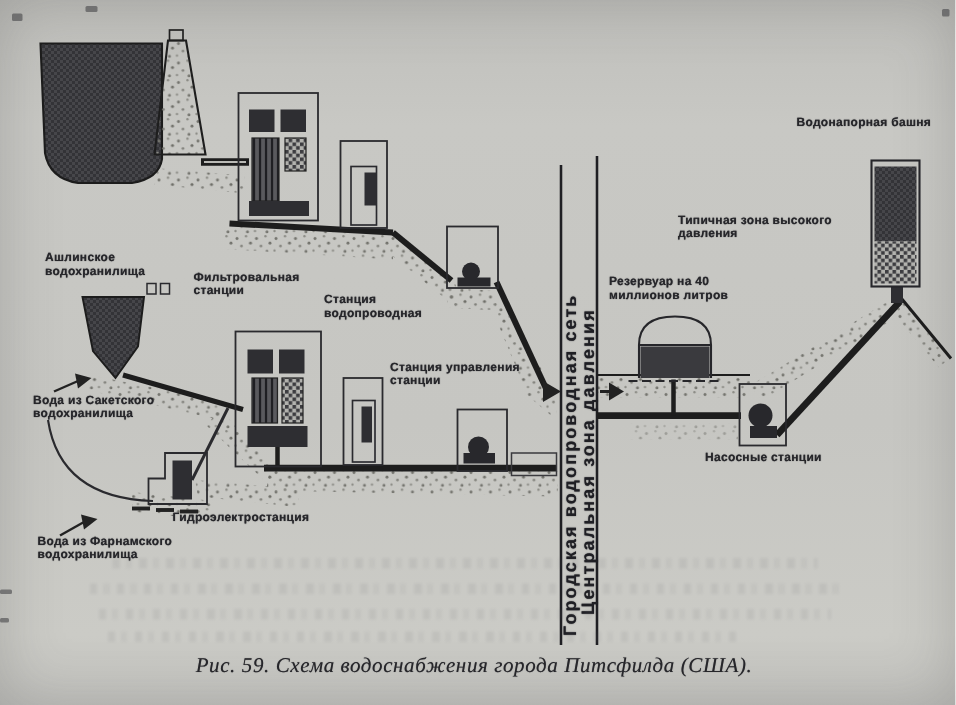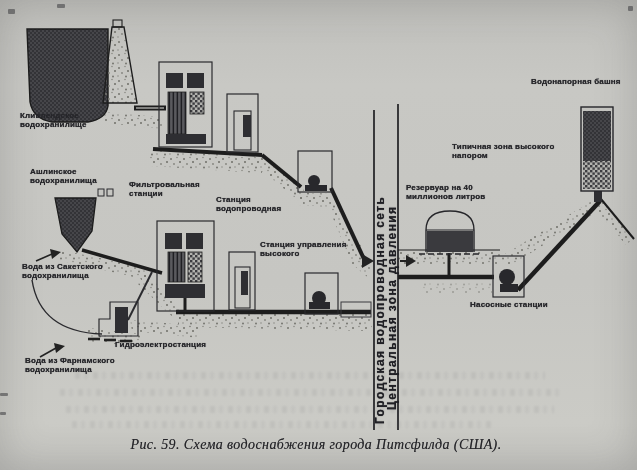--- a/index.html
+++ b/index.html
@@ -192,30 +192,29 @@
   </g>
 
   <g>
     <rect x="594" y="189" width="8" height="13" fill="#2e2e32"></rect>
     <rect x="581" y="107" width="32" height="84" fill="#c3c3bf" stroke="#26262a" stroke-width="1.4"></rect>
     <rect x="583" y="111" width="28" height="50" fill="url(#resDark)"></rect>
     <rect x="583" y="161" width="28" height="28" fill="url(#chkSm)"></rect>
   </g>
 </svg>
 
-<div class="lbl" style="left:20px;top:111px;width:106px">Кливлендское водохранилище</div>
 <div class="lbl" style="left:30px;top:167px;width:102px">Ашлинское водохранилища</div>
 <div class="lbl" style="left:129px;top:180px;width:88px">Фильтровальная станции</div>
 <div class="lbl" style="left:216px;top:195px;width:80px">Станция водопроводная</div>
-<div class="lbl" style="left:260px;top:240px;width:110px">Станция управления высокого</div>
+<div class="lbl" style="left:260px;top:240px;width:110px">Станция управления станции</div>
 <div class="lbl" style="left:22px;top:262px;width:112px">Вода из Сакетского водохранилища</div>
 <div class="lbl" style="left:25px;top:356px;width:118px">Вода из Фарнамского водохранилища</div>
 <div class="lbl" style="left:115px;top:340px;width:112px">Гидроэлектростанция</div>
 <div class="lbl" style="left:406px;top:183px;width:112px">Резервуар на 40 миллионов литров</div>
-<div class="lbl" style="left:452px;top:142px;width:132px">Типичная зона высокого напором</div>
+<div class="lbl" style="left:452px;top:142px;width:132px">Типичная зона высокого давления</div>
 <div class="lbl" style="left:531px;top:77px;width:92px">Водонапорная башня</div>
 <div class="lbl" style="left:470px;top:300px;width:104px">Насосные станции</div>
 
 <div class="vlbl" style="left:375px;top:424px">Городская водопроводная сеть</div>
 <div class="vlbl" style="left:387px;top:410px">Центральная зона давления</div>
 
 <div class="bleed" style="left:75px;top:372px;width:470px"></div>
 <div class="bleed" style="left:60px;top:389px;width:500px"></div>
 <div class="bleed" style="left:66px;top:406px;width:488px"></div>
 <div class="bleed" style="left:72px;top:421px;width:420px"></div>

